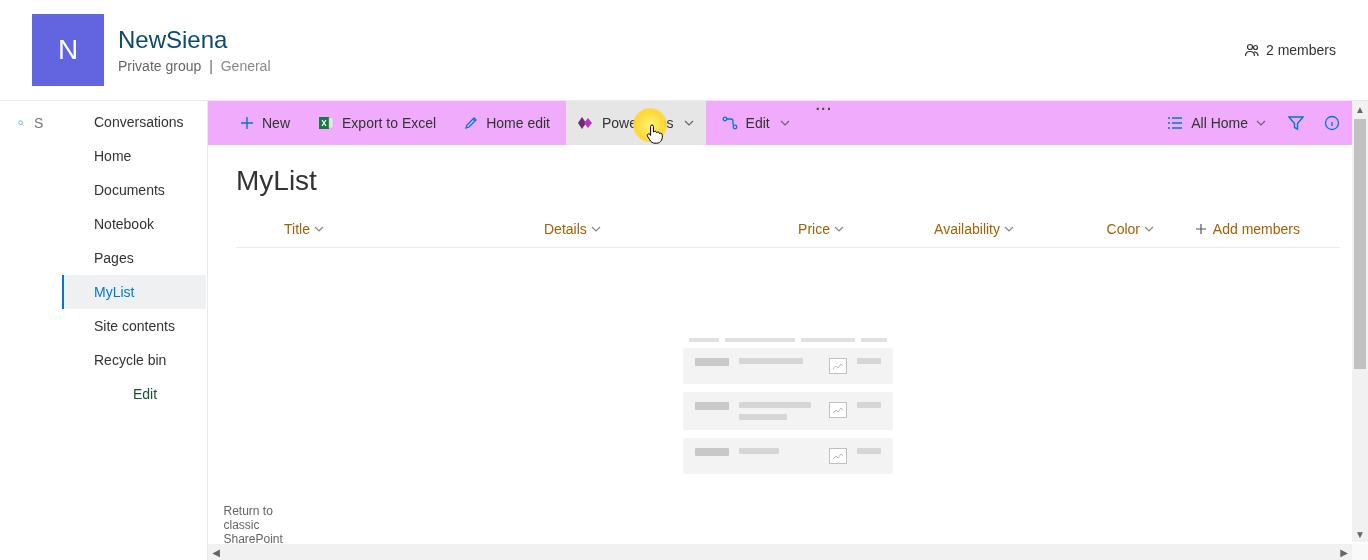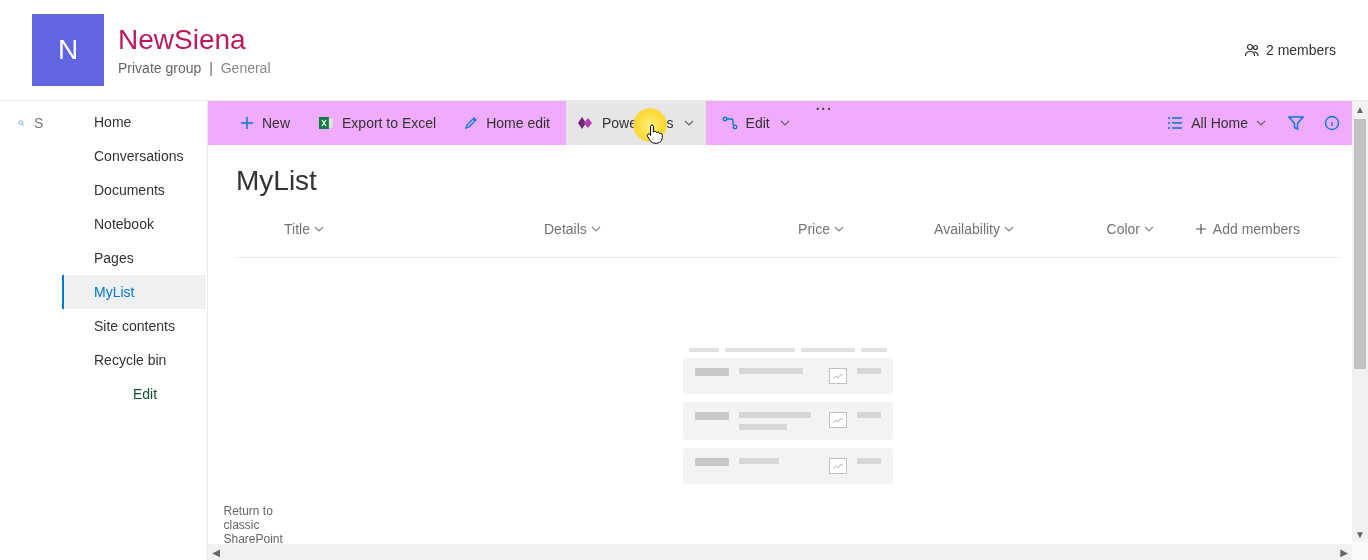--- a/index.html
+++ b/index.html
@@ -22,21 +22,21 @@
   .site-logo {
     width: 72px; height: 72px;
     background: #6264e0;
     color: #fff;
     font-size: 28px;
     display: flex; align-items: center; justify-content: center;
     margin-right: 14px;
     flex-shrink: 0;
   }
   .site-meta { flex: 1; }
-  .site-title { font-size: 28px; font-weight: 300; color: #be185d; }
+  .site-title { font-size: 24px; font-weight: 300; color: #0c4a6e; }
   .site-sub { font-size: 14px; color: #666; margin-top: 4px; }
   .site-sub .sep { margin: 0 4px; }
   .site-sub .classification { color: #888; }
   .members { display: flex; align-items: center; color: #333; font-size: 14px; gap: 6px; }
 
   
   .main { display: flex; height: calc(100% - 100px); border-top: 1px solid #eaeaea; }
 
   
   .rail {
@@ -121,22 +121,22 @@
   }
 
   
   .page-body { padding: 20px 28px 0 28px; flex: 1; overflow: hidden; position: relative; }
   .list-title { font-size: 28px; font-weight: 300; color: #333; margin-bottom: 24px; }
 
   .col-headers {
     display: flex;
     align-items: center;
     border-bottom: 1px solid #eaeaea;
-    padding-bottom: 20px;
-    color: #737373;
+    padding-bottom: 10px;
+    color: #a16207;
     font-size: 14px;
     margin-top: 12px;
   }
   .col-headers .col { display: inline-flex; align-items: center; gap: 4px; cursor: pointer; }
   .col-headers .chev { color: #888; }
   .col-headers .add-col { margin-left: auto; display: inline-flex; align-items: center; gap: 6px; cursor: pointer; padding-right: 40px; }
   .col-headers .spacer-col { flex: 1; }
 
   .empty-state {
     display: flex;
@@ -210,22 +210,22 @@
 
   <div class="rail">
     <div class="search-box">
       <svg width="16" height="16" viewBox="0 0 16 16" fill="none" stroke="#0078d4" stroke-width="1.3">
         <circle cx="7" cy="7" r="5"></circle>
           <path d="M11 11l4 4"></path>
       </svg>
       <input type="text" placeholder="Search" style="">
     </div>
     <ul class="nav">
+      <li><span>Conversations</span></li>
       <li><span>Home</span></li>
-      <li><span>Conversations</span></li>
       <li><span>Documents</span></li>
       <li><span>Notebook</span></li>
       <li><span>Pages</span></li>
       <li class="selected"><span>MyList</span></li>
       <li><span>Site contents</span></li>
       <li><span>Recycle bin</span></li>
       <li class="link-style"><span>Edit</span></li>
     </ul>
     <div class="rail-footer">
       <a href="#">Return to classic SharePoint</a>

